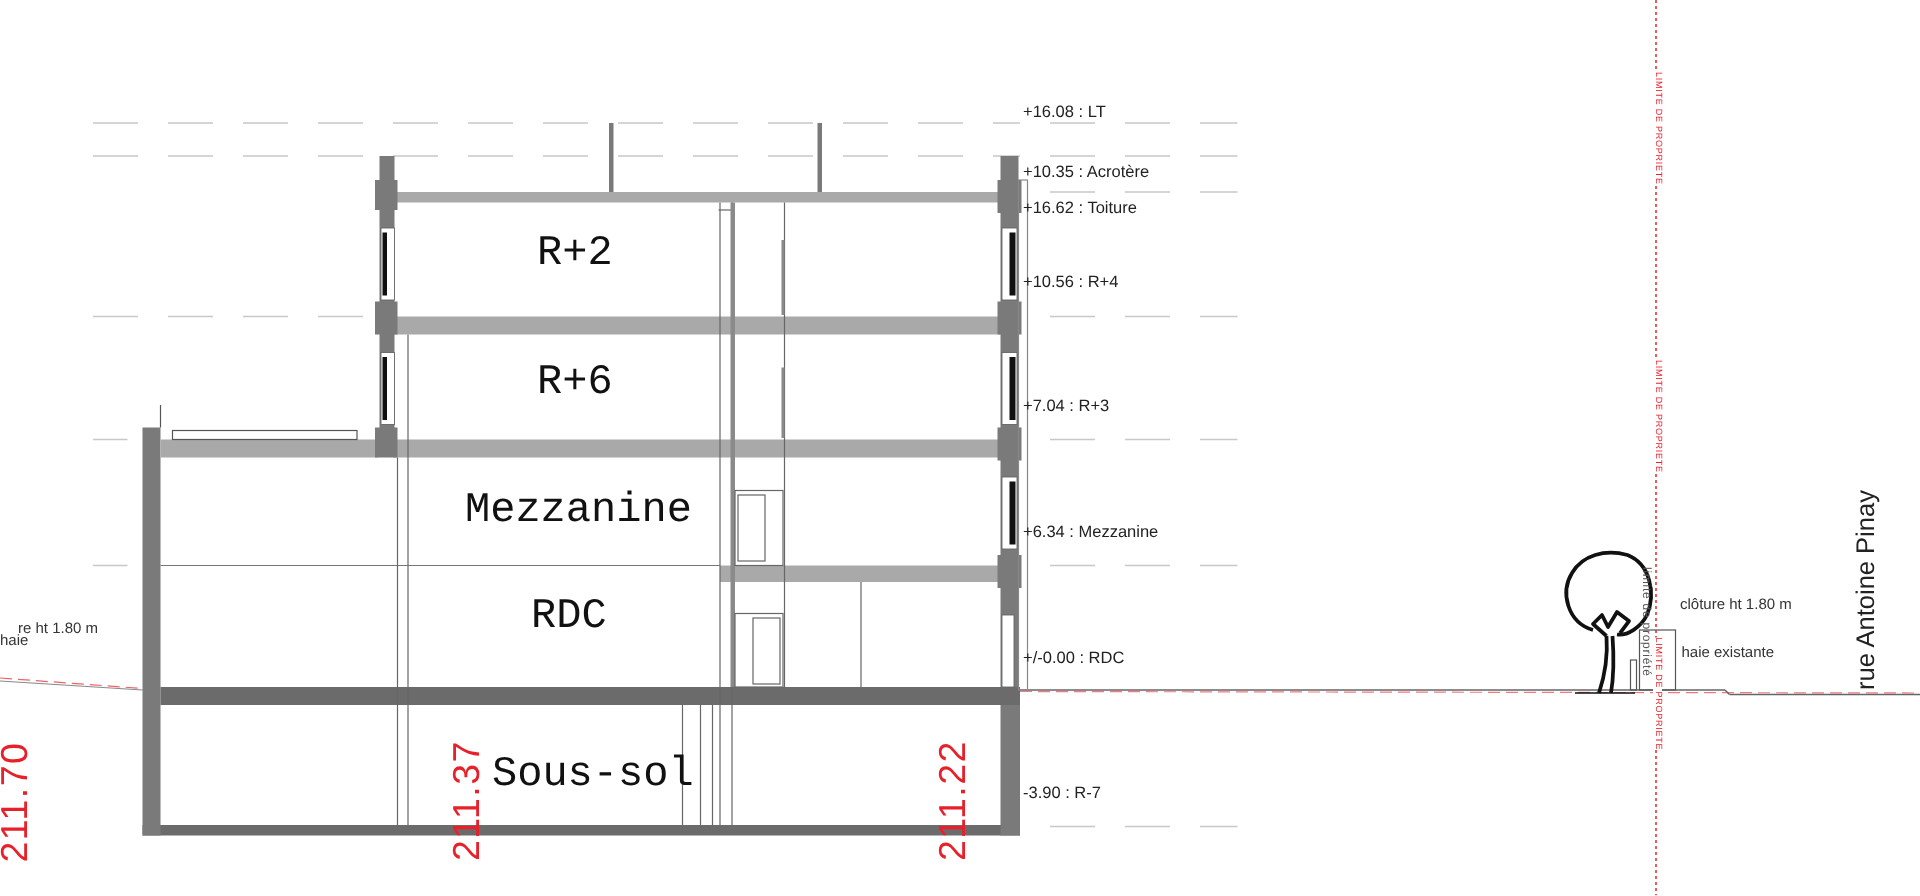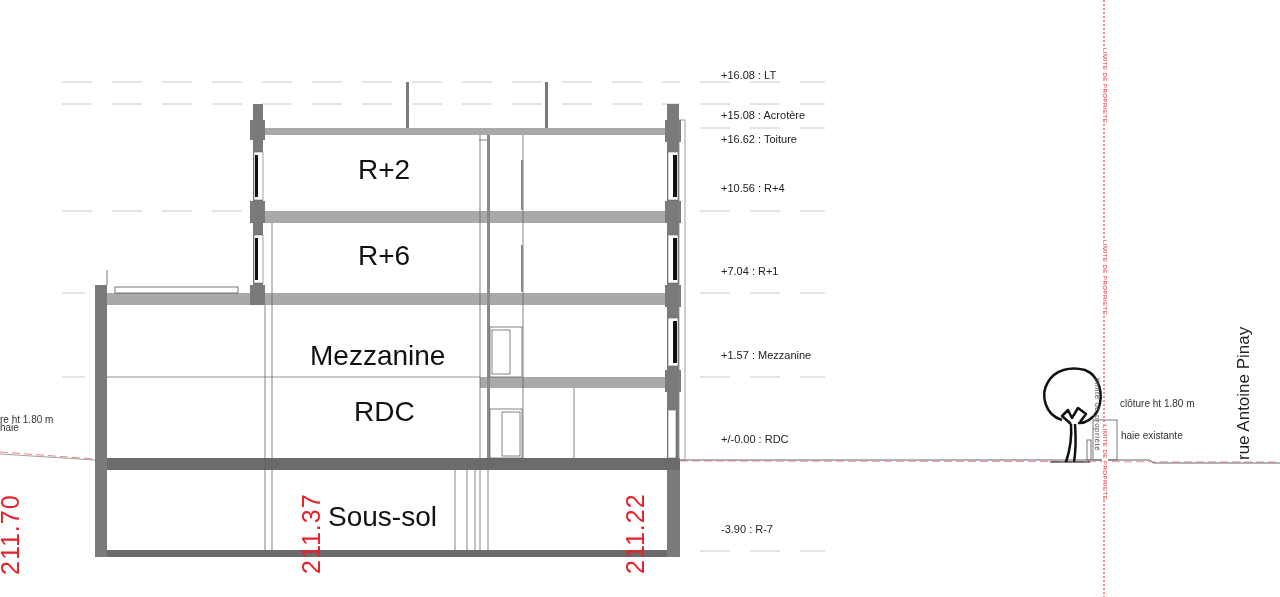--- a/index.html
+++ b/index.html
@@ -1,19 +1,19 @@
 <!DOCTYPE html>
 <html><head>
 <meta charset="utf-8">
 <style>
   html, body { margin:0; padding:0; background:#ffffff; }
   body { width:1280px; height:597px; position:relative; overflow:hidden; font-family:"Liberation Sans", sans-serif; }
   #drawing { position:absolute; left:0; top:0; }
-  .lvl-label { position:absolute; left:721px; font-size:11px; color:#222; white-space:nowrap; }
-  .room-label { position:absolute; font-size:28px; color:#111; white-space:nowrap; }
+  .lvl-label { position:absolute; left:682px; font-size:11px; color:#222; white-space:nowrap; }
+  .room-label { position:absolute; font-size:28px; color:#111; white-space:nowrap;font-family:Liberation Mono, monospace; }
   .alt-label { position:absolute; font-size:25px; color:#e8202a; transform:rotate(-90deg); transform-origin:left top; white-space:nowrap; letter-spacing:1px; }
   .annot { position:absolute; font-size:10px; color:#333; white-space:nowrap; }
   .street { position:absolute; font-size:17px; color:#222; transform:rotate(-90deg); transform-origin:left top; white-space:nowrap; }
   .plimit { position:absolute; font-size:6px; color:#e8202a; transform:rotate(90deg); transform-origin:left top; white-space:nowrap; letter-spacing:0.5px; }
 </style>
 </head>
 <body>
 
 <svg id="drawing" width="1280" height="597" viewBox="0 0 1280 597" xmlns="http://www.w3.org/2000/svg">
 
@@ -123,39 +123,39 @@
     <path d="M1074,462 C1076,450 1076,438 1075,424"></path>
     <path d="M1071,424 L1062,416 L1068,410 L1072,418 L1078,408 L1086,414 L1080,422"></path>
   </g>
   <line x1="1050" y1="462" x2="1090" y2="462" stroke="#111" stroke-width="1"></line>
 
   <rect x="1093" y="420" width="24" height="40" fill="none" stroke="#555" stroke-width="0.8"></rect>
   <rect x="1087" y="440" width="4" height="20" fill="none" stroke="#555" stroke-width="0.8"></rect>
 </svg>
 
 <div class="lvl-label" style="top:69px">+16.08 : LT</div>
-<div class="lvl-label" style="top:109px">+15.08 : Acrotère</div>
+<div class="lvl-label" style="top:109px">+10.35 : Acrotère</div>
 <div class="lvl-label" style="top:133px">+16.62 : Toiture</div>
 <div class="lvl-label" style="top:182px">+10.56 : R+4</div>
-<div class="lvl-label" style="top:265px">+7.04 : R+1</div>
-<div class="lvl-label" style="top:349px">+1.57 : Mezzanine</div>
+<div class="lvl-label" style="top:265px">+7.04 : R+3</div>
+<div class="lvl-label" style="top:349px">+6.34 : Mezzanine</div>
 <div class="lvl-label" style="top:433px">+/-0.00 : RDC</div>
 <div class="lvl-label" style="top:523px">-3.90 : R-7</div>
 
 <div class="room-label" style="left:358px;top:154px">R+2</div>
 <div class="room-label" style="left:358px;top:240px">R+6</div>
-<div class="room-label" style="left:310px;top:340px">Mezzanine</div>
+<div class="room-label" style="left:310px;top:325px">Mezzanine</div>
 <div class="room-label" style="left:354px;top:396px">RDC</div>
 <div class="room-label" style="left:328px;top:501px">Sous-sol</div>
 
 <div class="alt-label" style="left:-4px;top:575px">211.70</div>
 <div class="alt-label" style="left:297px;top:574px">211.37</div>
 <div class="alt-label" style="left:621px;top:574px">211.22</div>
 
-<div class="annot" style="left:0px;top:414px">re ht 1.80 m</div>
+<div class="annot" style="left:12px;top:414px">re ht 1.80 m</div>
 <div class="annot" style="left:0px;top:422px">haie</div>
 <div class="annot" style="left:1120px;top:398px">clôture ht 1.80 m</div>
 <div class="annot" style="left:1121px;top:430px">haie existante</div>
 <div class="plimit" style="left:1102px;top:378px;color:#555;font-size:8px">limite de propriété</div>
 
 <div class="street" style="left:1234px;top:460px">rue Antoine Pinay</div>
 
 <div class="plimit" style="left:1108px;top:48px;background:#fff">LIMITE DE PROPRIETE</div>
 <div class="plimit" style="left:1108px;top:240px;background:#fff">LIMITE DE PROPRIETE</div>
 <div class="plimit" style="left:1108px;top:425px;background:#fff">LIMITE DE PROPRIETE</div>

